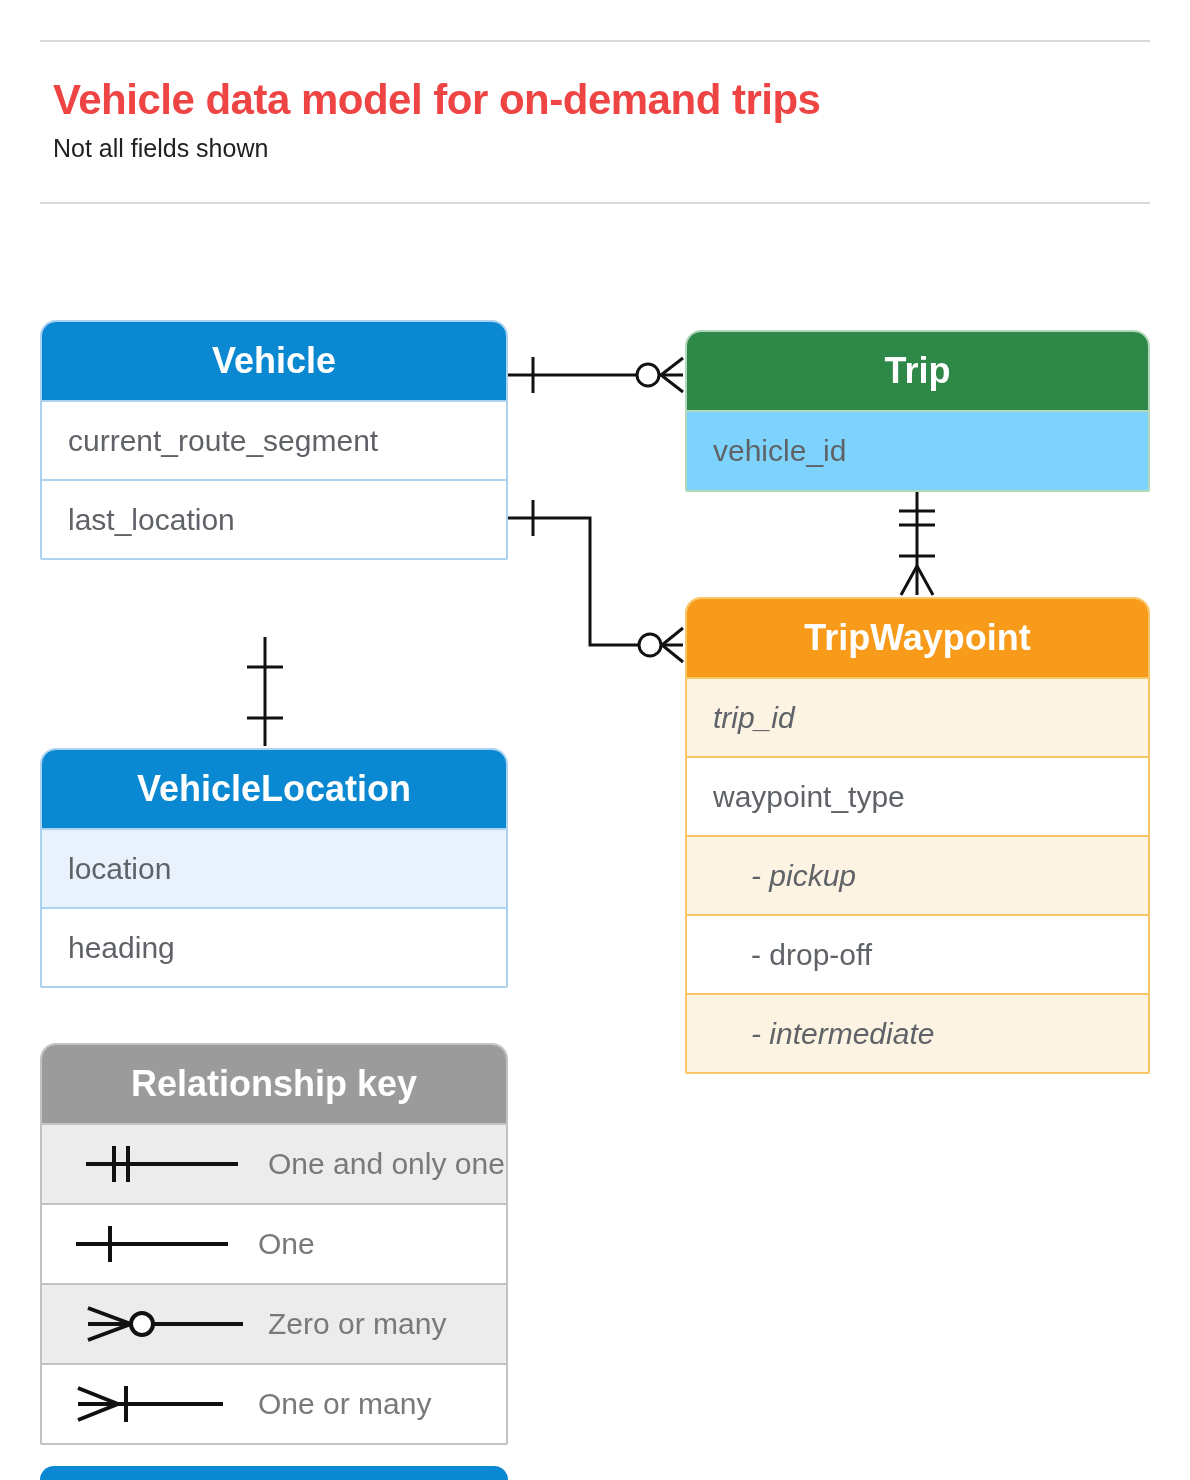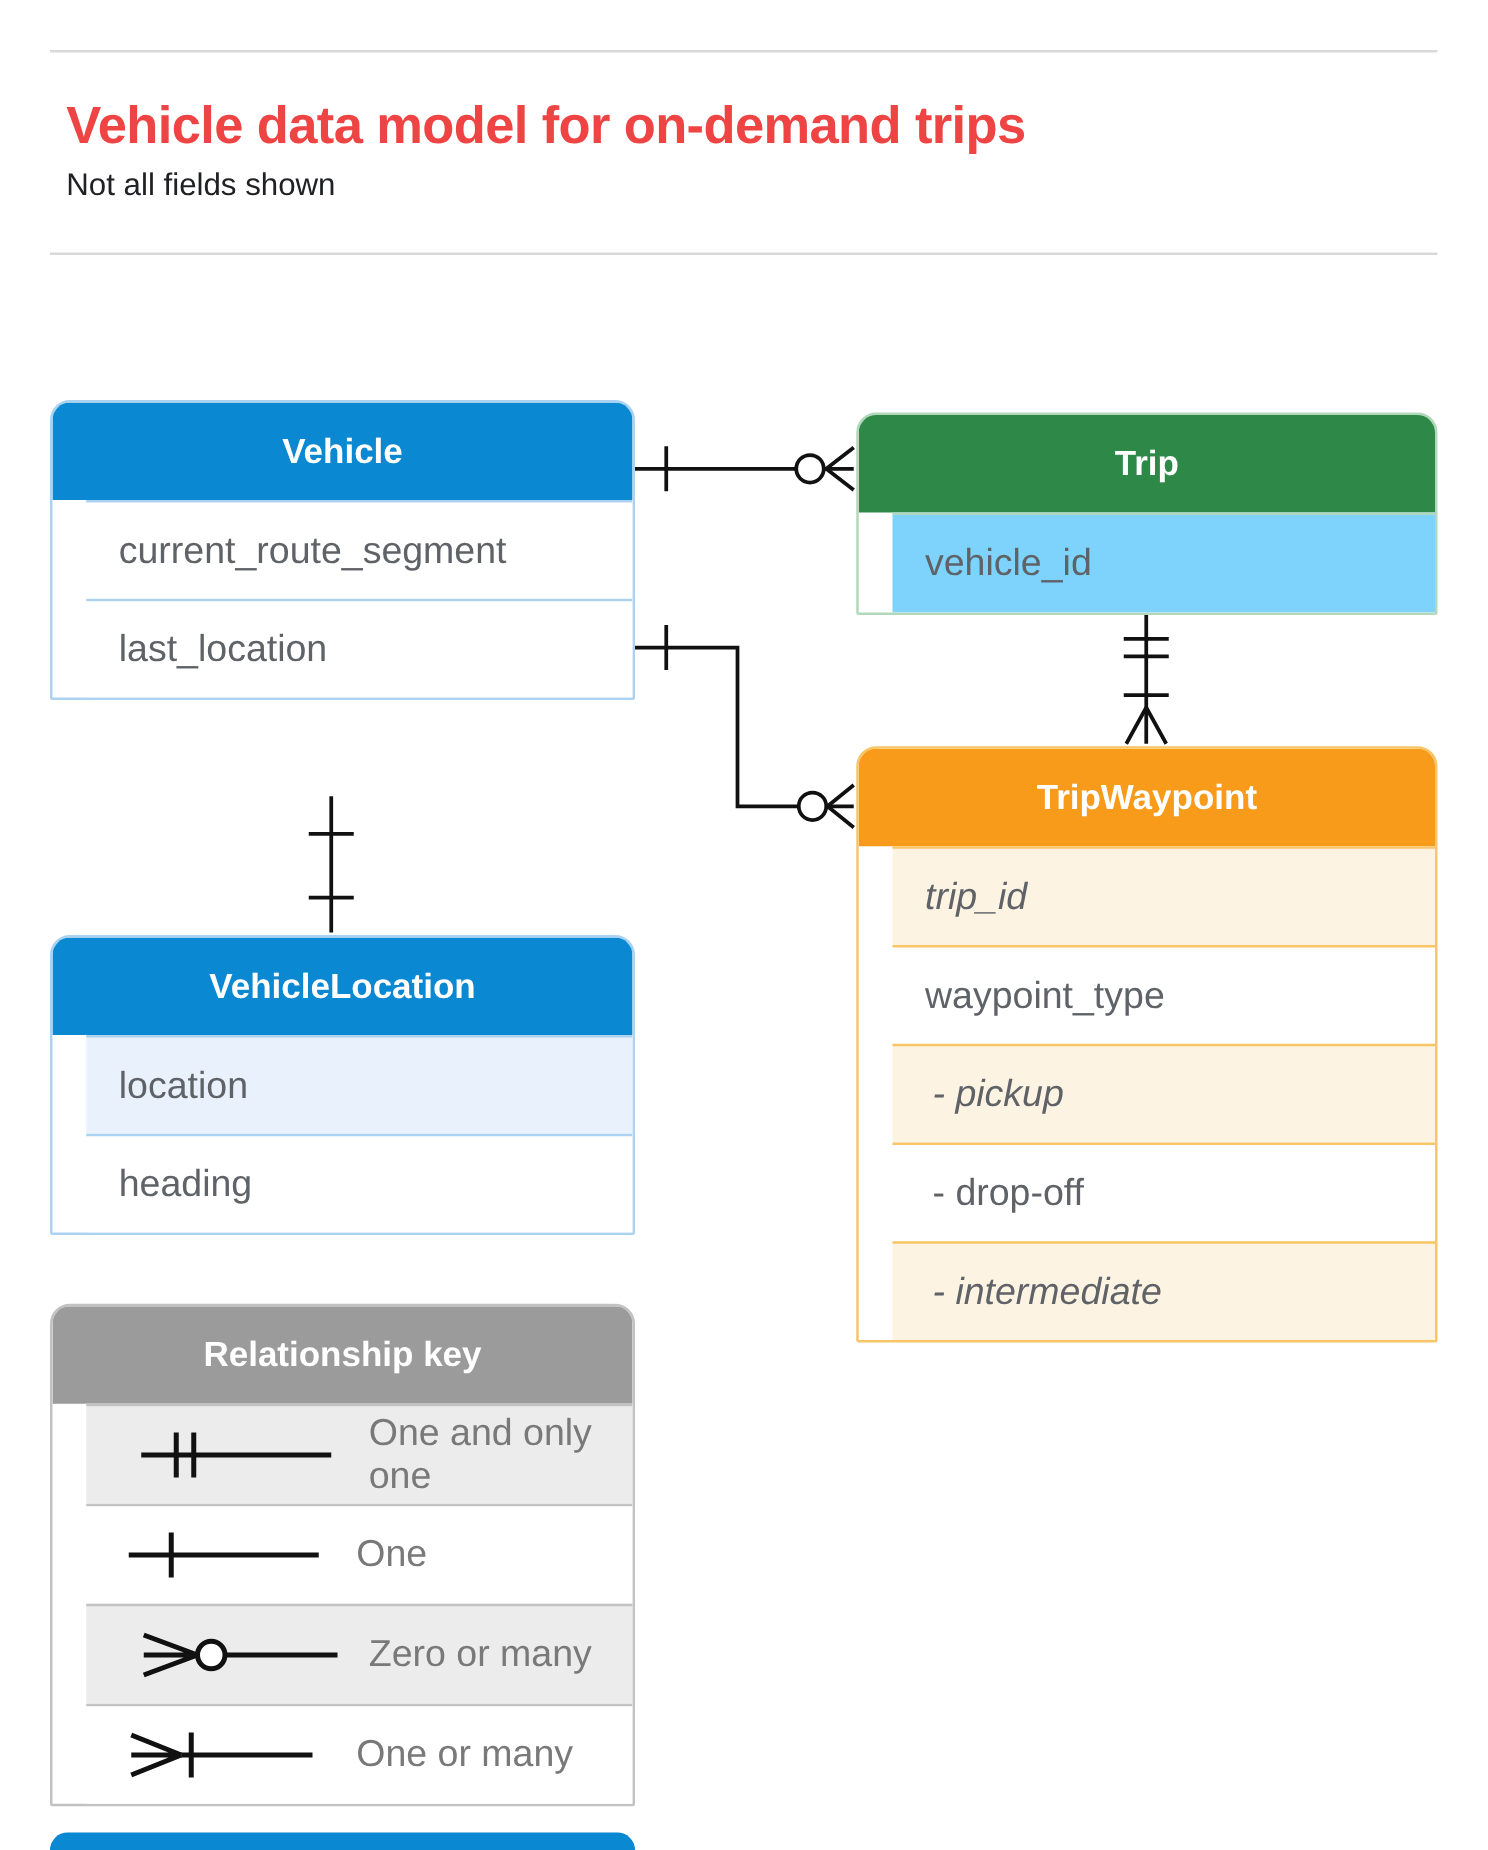--- a/index.html
+++ b/index.html
@@ -5,24 +5,24 @@
   html,body{margin:0;padding:0;background:#ffffff;}
   body{font-family:"Liberation Sans","DejaVu Sans",sans-serif;}
   #canvas{position:relative;width:1190px;height:1480px;background:#fff;overflow:hidden;}
 
   .hr{position:absolute;left:40px;width:1110px;height:2px;background:#d9d9d9;}
   #page-title{position:absolute;left:53px;top:76px;font-size:42px;font-weight:bold;color:#ef4444;letter-spacing:-0.5px;}
   #page-subtitle{position:absolute;left:53px;top:134px;font-size:25px;color:#202124;}
 
   .entity{position:absolute;box-sizing:border-box;border-radius:16px 16px 2px 2px;background:#fff;overflow:hidden;border:2px solid;}
   .entity .hd{height:78px;display:flex;align-items:center;justify-content:center;
-    color:#fff;font-weight:bold;font-size:28px;}
+    color:#fff;font-weight:bold;font-size:36px;}
   .entity .row{height:79px;display:flex;align-items:center;padding-left:26px;
-    font-size:30px;color:#5f6368;border-top:2px solid;box-sizing:border-box;background:#fff;margin-left:27px;}
-  .entity .row.indent{padding-left:32px;}
+    font-size:30px;color:#5f6368;border-top:2px solid;box-sizing:border-box;background:#fff;}
+  .entity .row.indent{padding-left:64px;}
 
   .theme-blue{border-color:#abd3f1;}
   .theme-blue .hd{background:#0a88d2;}
   .theme-blue .row{border-color:#abd3f1;}
   .theme-blue .row.shaded{background:#e9f2fc;}
 
   .theme-green{border-color:#b2d8bb;}
   .theme-green .hd{background:#2e8948;}
   .theme-green .row{border-color:#b2d8bb;}
   .theme-green .row.shaded{background:#7dd3fc;}

